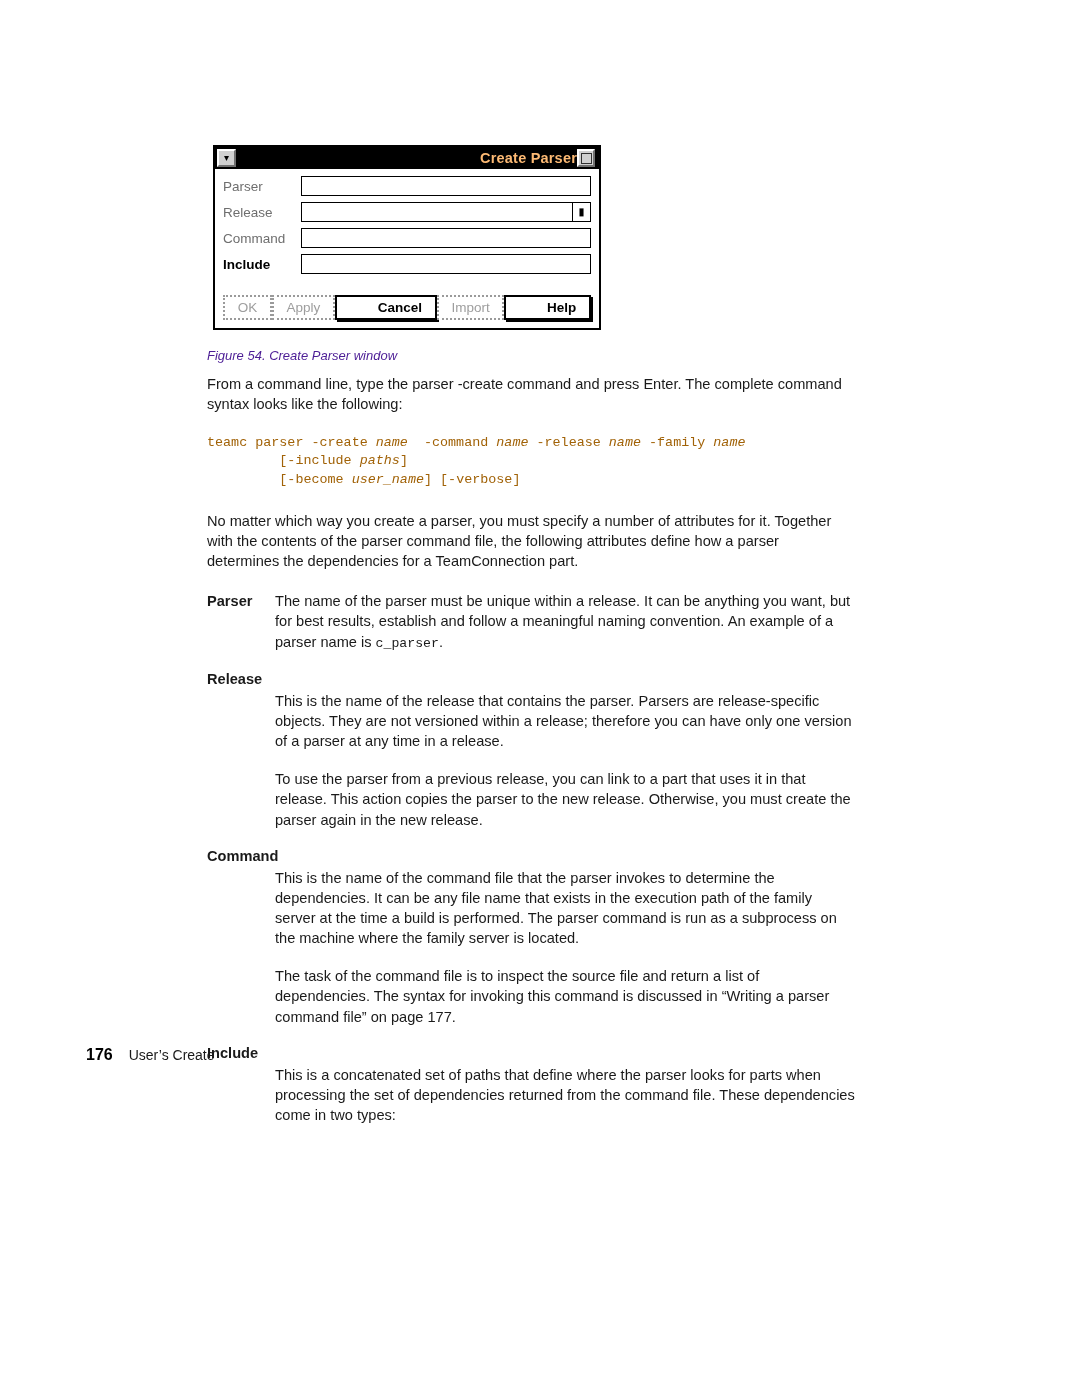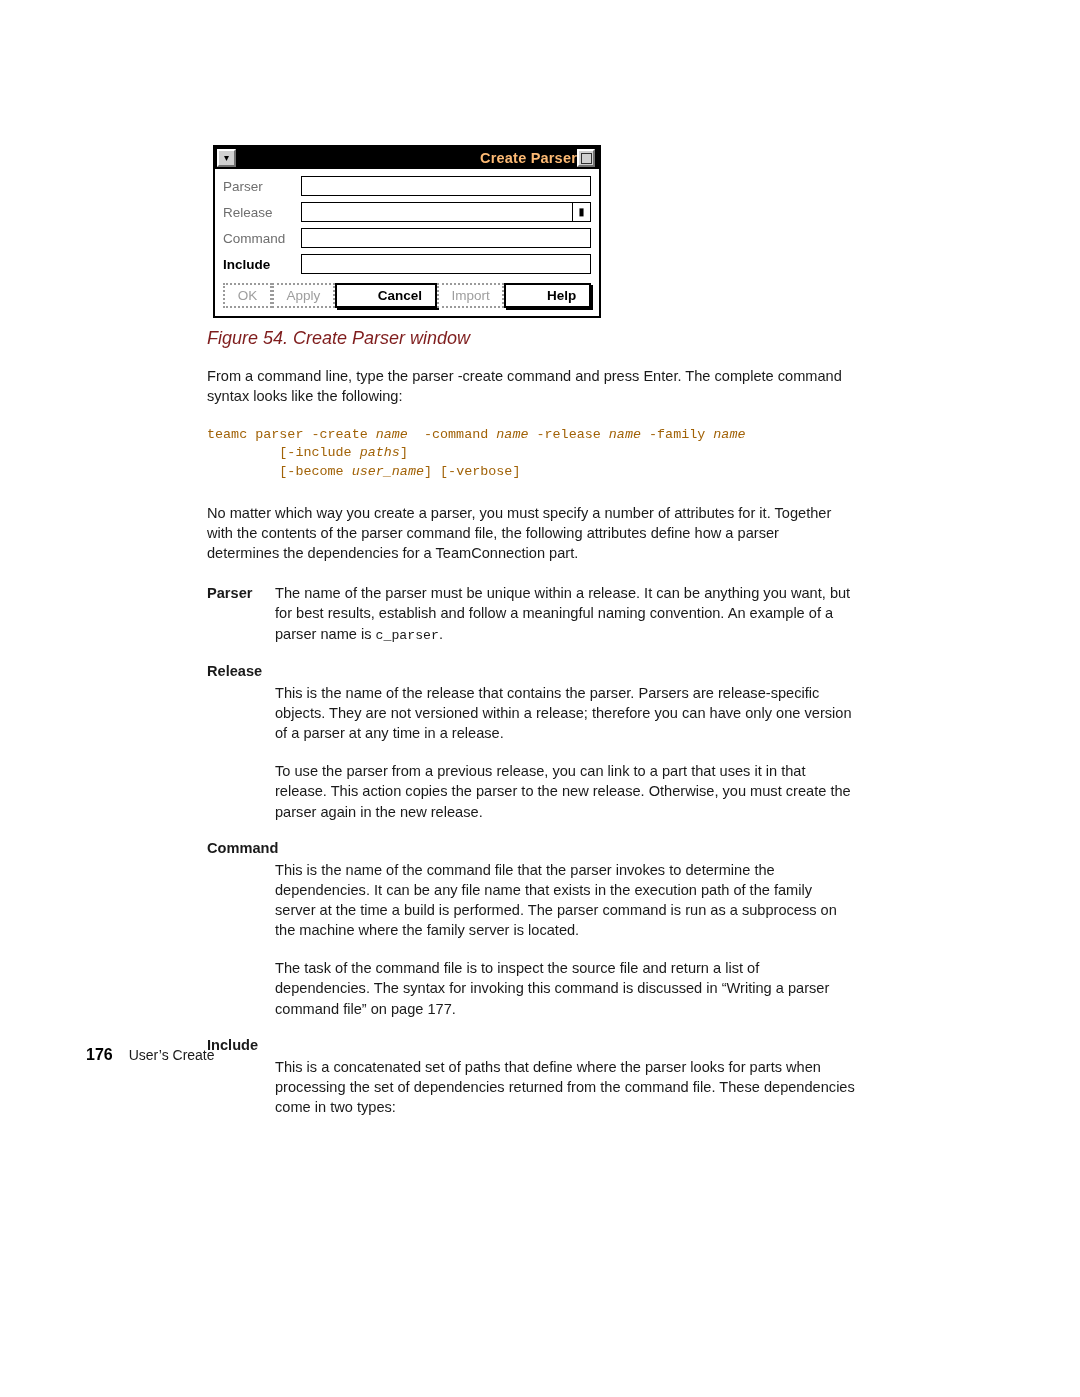--- a/index.html
+++ b/index.html
@@ -141,21 +141,21 @@
   .dropdown-btn span {
     font-size: 10px;
     line-height: 1;
     color: #000;
     font-weight: bold;
   }
 
   .button-row {
     display: flex;
     align-items: center;
-    margin-top: 9px;
+    margin-top: 21px;
   }
   .dlg-btn {
     flex: 1 1 auto;
     height: 25px;
     box-sizing: border-box;
     display: flex;
     align-items: center;
     justify-content: center;
     font-size: 13.5px;
     background: #ffffff;
@@ -167,32 +167,32 @@
   }
   .dlg-btn.enabled {
     border: 2px solid #000000;
     color: #000000;
     font-weight: bold;
     box-shadow: 2px 2px 0 #000000;
     padding-left: 28px;
   }
 
   .figcaption {
-    font-size: 18px;
+    font-size: 13px;
     font-style: italic;
-    color: #7f1d1d;
-    margin-top: 10px;
+    color: #4c1d95;
+    margin-top: 18px;
     margin-left: -6px;
   }
 
   
   .content {
     position: absolute;
     left: 207px;
-    top: 366px;
+    top: 374px;
     width: 648px;
   }
   p.body {
     font-size: 14.6px;
     line-height: 1.38;
     margin: 0 0 20px 0;
     color: #1a1a1a;
   }
   pre.code {
     font-family: Liberation Mono, monospace;

